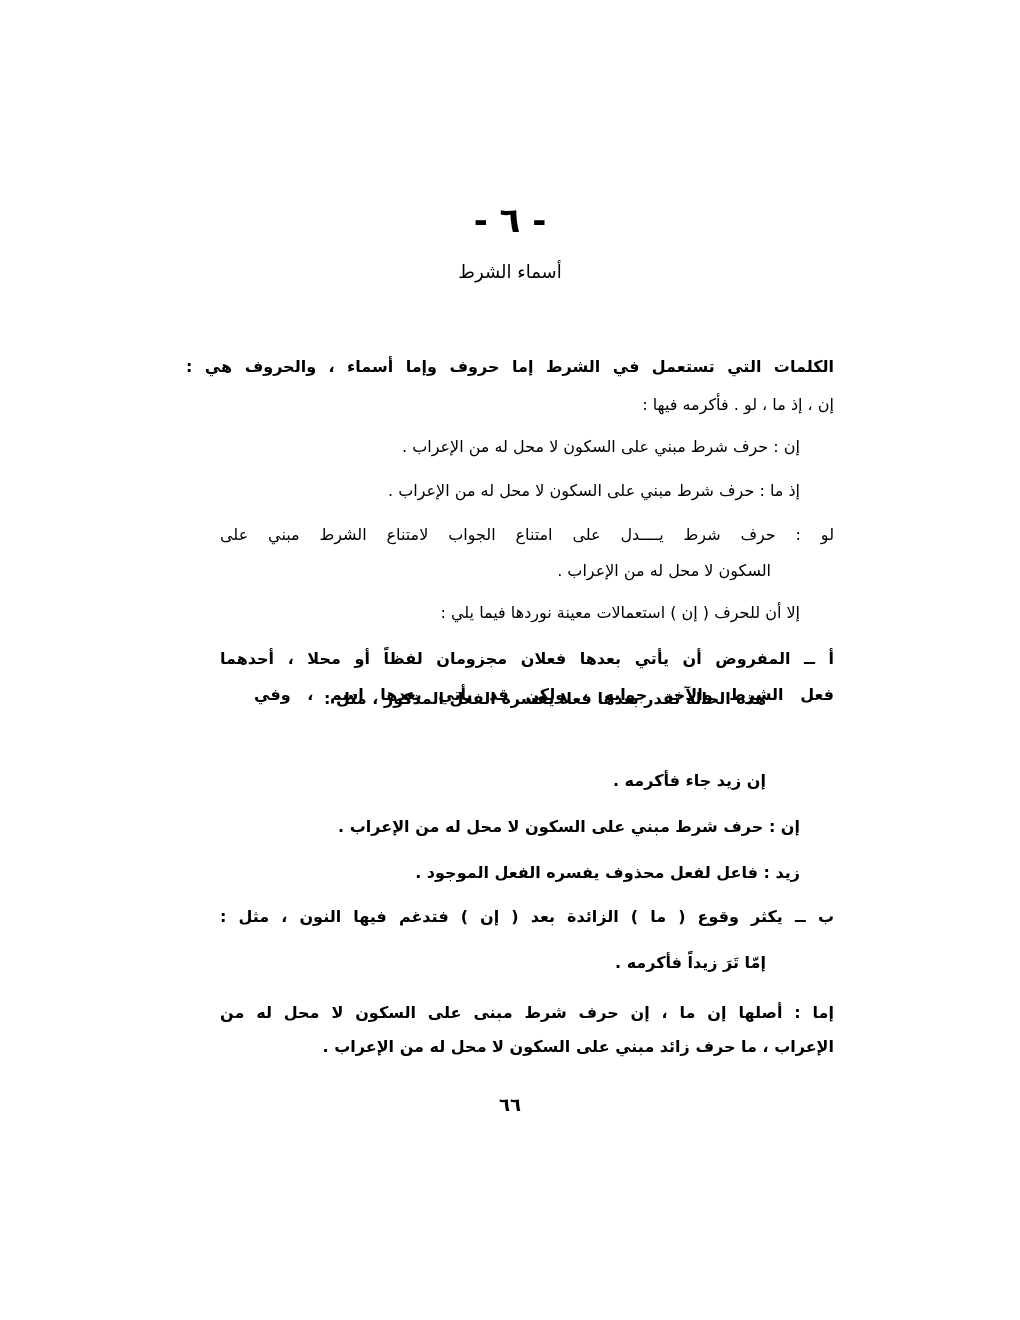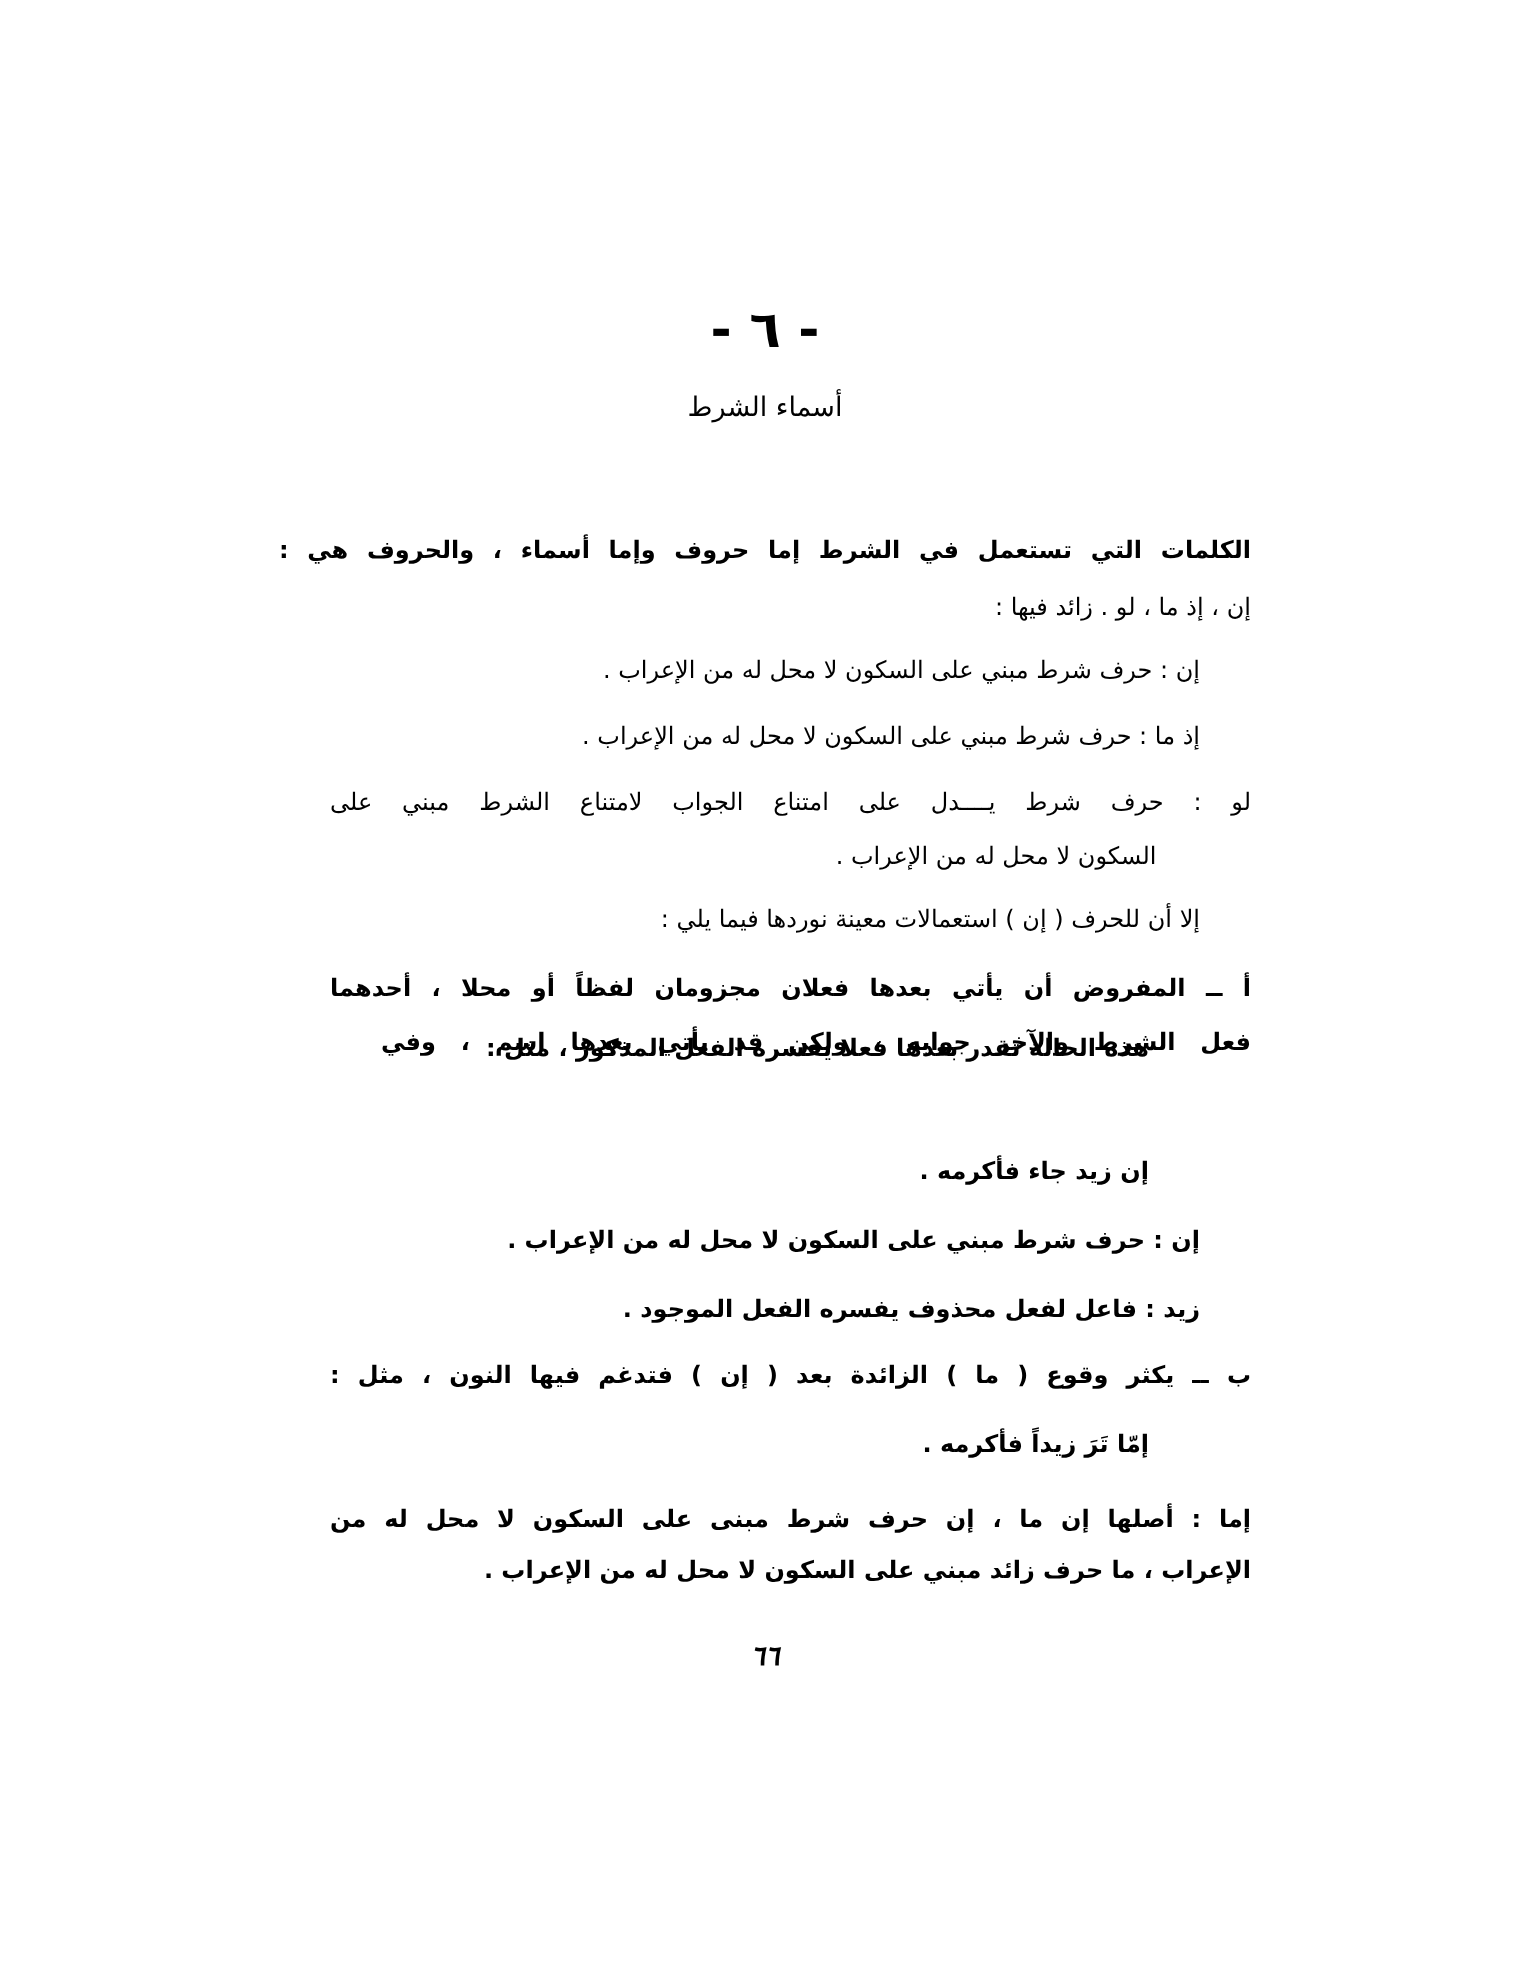--- a/index.html
+++ b/index.html
@@ -4,33 +4,33 @@
 <style>
   html, body { margin: 0; padding: 0; background: #ffffff; }
   body { width: 1020px; height: 1320px; position: relative; overflow: hidden;
          font-family: "DejaVu Sans", sans-serif; color: #000; }
   .page { position: absolute; left: 0; top: 0; width: 1020px; height: 1320px; }
   .line { position: absolute; direction: rtl; white-space: nowrap; font-size: 16px; line-height: 22px; }
   .bold { font-weight: bold; }
   .center { text-align: center; left: 0; width: 1020px; }
   .chapter-num { top: 200px; font-size: 34px; font-weight: bold; line-height: 40px; }
   .chapter-title { top: 256px; font-size: 18px; line-height: 32px; }
-  .page-number { top: 1094px; font-size: 18px; font-weight: bold; font-style: italic; }
+  .page-number { top: 1094px; font-size: 18px; font-weight: bold; }
   .justify { text-align: justify; text-align-last: justify; }
 </style>
 </head>
 <body>
 
 <div class="page">
 
   <div class="line center chapter-num">- ٦ -</div>
   <div class="line center chapter-title">أسماء الشرط</div>
 
   <div class="line bold justify" style="top:356px; right:186px; width:648px;">الكلمات التي تستعمل في الشرط إما حروف وإما أسماء ، والحروف هي :</div>
-  <div class="line" style="top:394px; right:186px;">إن ، إذ ما ، لو . زائد فيها :</div>
+  <div class="line" style="top:394px; right:186px;">إن ، إذ ما ، لو . فأكرمه فيها :</div>
 
   <div class="line" style="top:436px; right:220px;">إن : حرف شرط مبني على السكون لا محل له من الإعراب .</div>
   <div class="line" style="top:480px; right:220px;">إذ ما : حرف شرط مبني على السكون لا محل له من الإعراب .</div>
   <div class="line justify" style="top:524px; right:186px; width:614px;">لو : حرف شرط يــــدل على امتناع الجواب لامتناع الشرط مبني على</div>
   <div class="line" style="top:560px; right:249px;">السكون لا محل له من الإعراب .</div>
 
   <div class="line" style="top:602px; right:220px;">إلا أن للحرف ( إن ) استعمالات معينة نوردها فيما يلي :</div>
 
   <div class="line bold justify" style="top:648px; right:186px; width:614px;">أ ــ المفروض أن يأتي بعدها فعلان مجزومان لفظاً أو محلا ، أحدهما</div>
   <div class="line bold justify" style="top:684px; right:186px; width:580px;">فعل الشرط والآخر جوابه ، ولكن قد يأتي بعدها اسم ، وفي</div>

